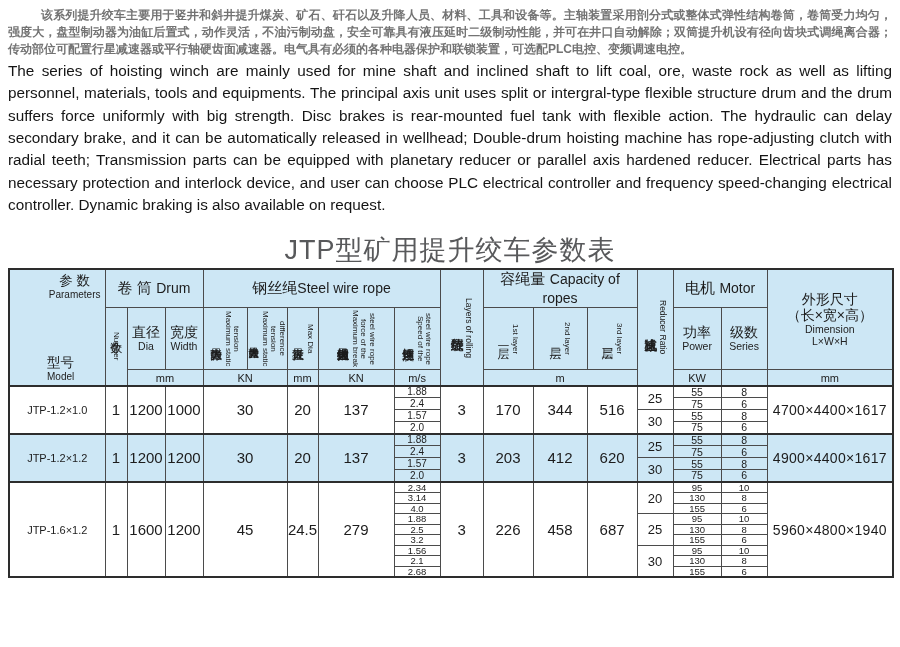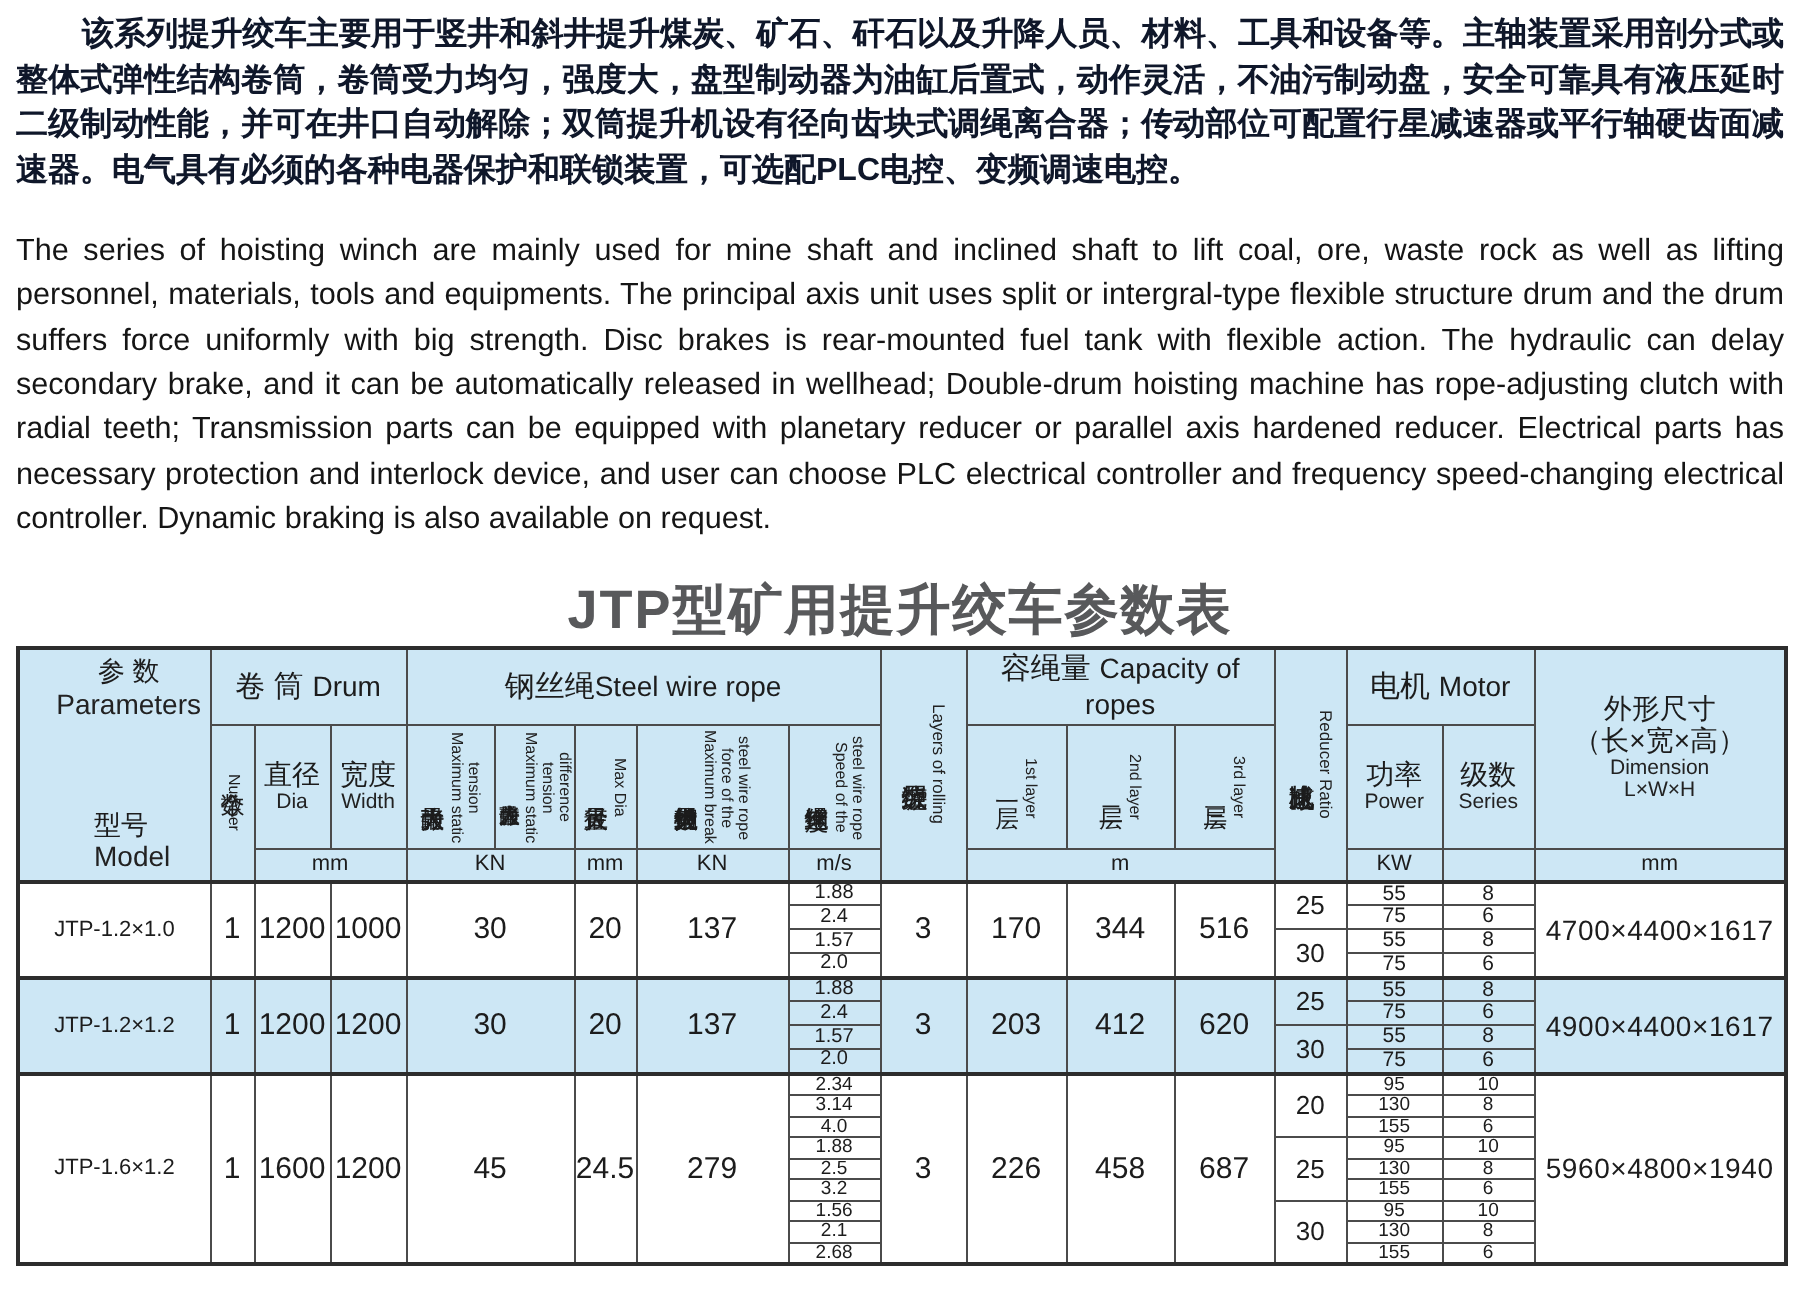--- a/index.html
+++ b/index.html
@@ -1,21 +1,21 @@
 <!DOCTYPE html>
 <html><head>
 <meta charset="utf-8">
 <style>
   html,body{margin:0;padding:0;background:#ffffff;}
   .page{width:900px;height:647px;overflow:hidden;box-sizing:border-box;padding:5px 8px 0 8px;
         font-family:"Liberation Sans","DejaVu Sans",sans-serif;color:#161616;}
-  .cn-para{font-size:16px;line-height:1.42;text-align:justify;text-indent:33px;margin:2px 0 17px 0;
-           color:#0f172a;font-weight:600;}
+  .cn-para{font-size:12px;line-height:1.42;text-align:justify;text-indent:33px;margin:2px 0 2px 0;
+           color:#737373;font-weight:600;}
   .en-para{font-size:15.3px;line-height:1.46;text-align:justify;margin:0 0 16px 0;color:#151515;}
-  h1.ttl{font-size:27px;color:#58595b;text-align:center;margin:4px 0 0 0;font-weight:bold;letter-spacing:1px;}
+  h1.ttl{font-size:27px;color:#58595b;text-align:center;margin:4px 0 0 0;font-weight:normal;letter-spacing:1px;}
   h2.sttl{font-size:17px;color:#58595b;text-align:center;margin:0 0 4px 0;font-weight:bold;}
 
   table.tbl{border-collapse:collapse;table-layout:fixed;width:884px;border:2px solid #2d2d2d;color:#1c1c1c;}
   .tbl th,.tbl td{border:1px solid #4b4b4b;text-align:center;vertical-align:middle;padding:0;overflow:hidden;}
   .tbl thead th{background:#cde7f5;font-weight:normal;}
   tr.hl td{background:#cde7f5;}
   tr.rt td{border-top:2px solid #2d2d2d;}
 
   tr.hg{height:16px;} tr.hs{height:62px;} tr.hu{height:16px;}
   tr.hu th{font-size:11px;}
@@ -30,21 +30,21 @@
   .cnv.wrap2{max-height:50px;}
   .cnv.tall{max-height:96px;font-size:13px;line-height:14px;}
   .enin{font-size:8px;}
   .env{writing-mode:vertical-lr;font-size:8px;line-height:8.5px;max-height:58px;color:#222;}
   .env.tall{max-height:92px;font-size:8.5px;}
 
   .diag{position:relative;padding:0;background-color:#cde7f5;
         background-image:linear-gradient(to bottom right,transparent calc(50% - 1px),#3f3f3f calc(50% - 1px),#3f3f3f calc(50% + 1px),transparent calc(50% + 1px));}
   .diag .tr-lbl{position:absolute;top:3px;right:4px;text-align:center;line-height:1.15;}
   .diag .bl-lbl{position:absolute;bottom:3px;left:5px;text-align:left;line-height:1.1;margin-left:32px;}
-  .d-cn{font-size:13.5px;display:block;} .d-en{font-size:14px;display:block;color:#222;}
+  .d-cn{font-size:13.5px;display:block;} .d-en{font-size:10px;display:block;color:#222;}
 
   td.model{font-size:11px;} td.num{font-size:15px;} td.rat{font-size:13px;}
   td.spd{font-size:10px;line-height:1;} td.mot{font-size:10.5px;line-height:1;}
   tr.g3 td.spd,tr.g3 td.mot{font-size:9.5px;}
   td.dim{font-size:14px;letter-spacing:0.3px;}
 </style>
 </head>
 <body>
 
 <div class="page">

